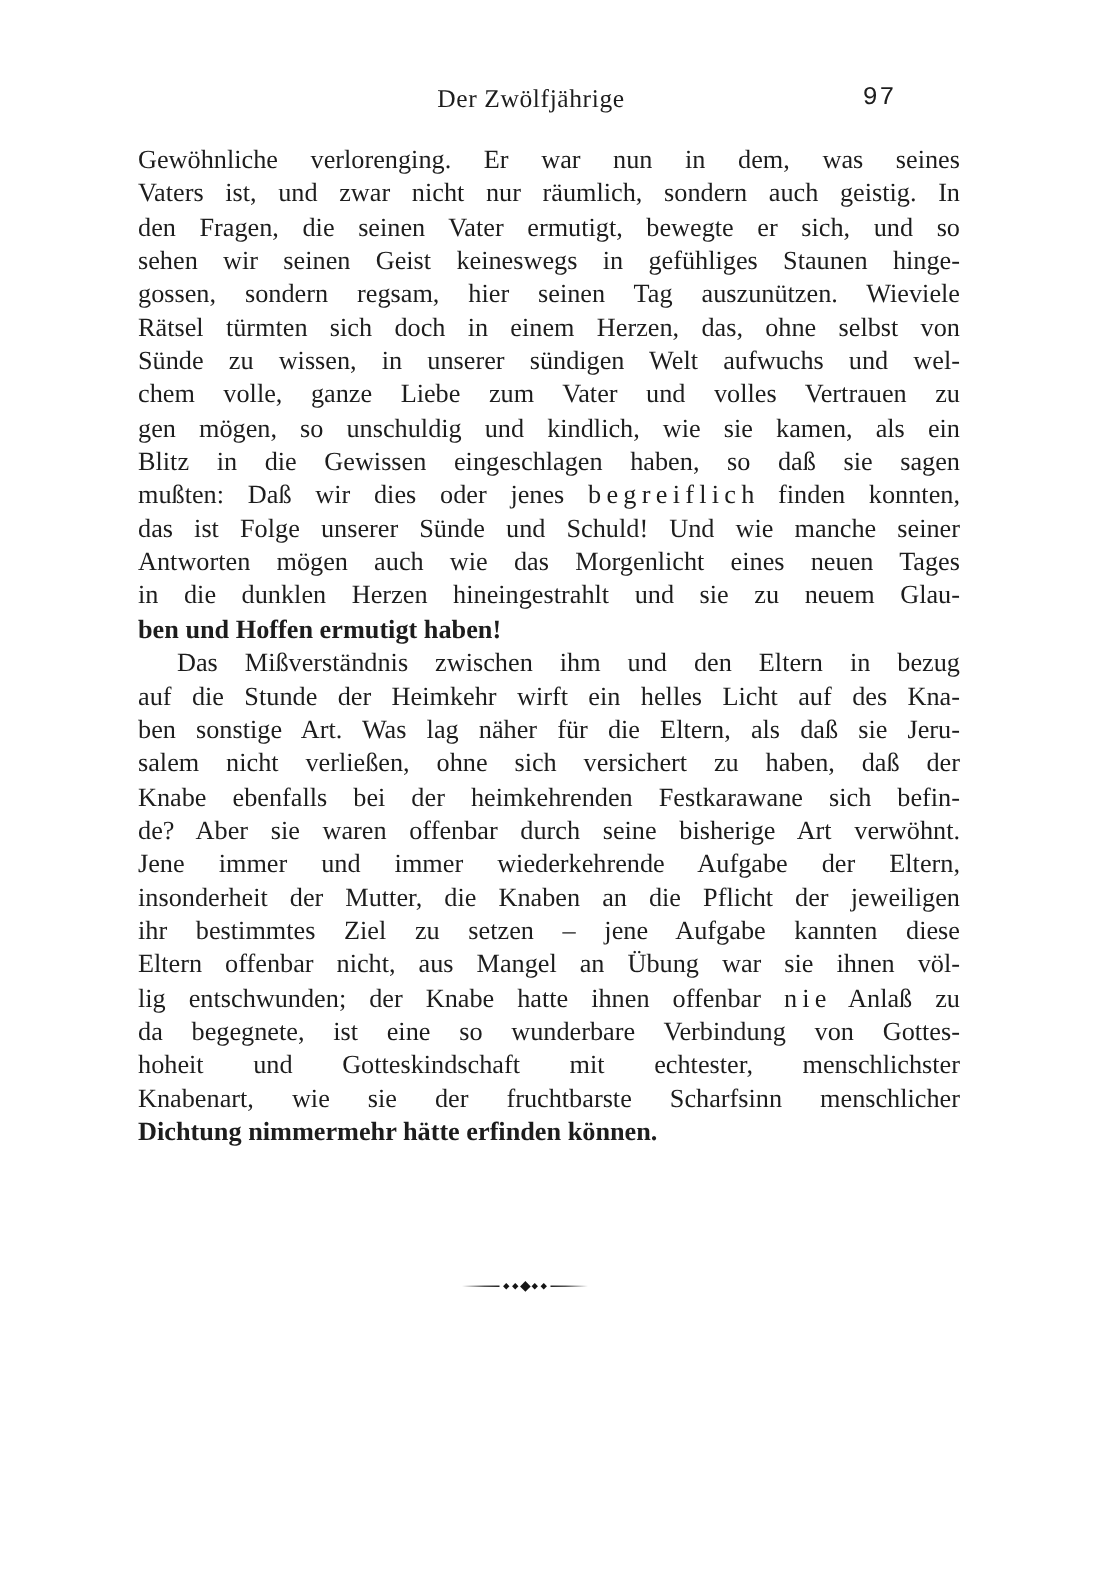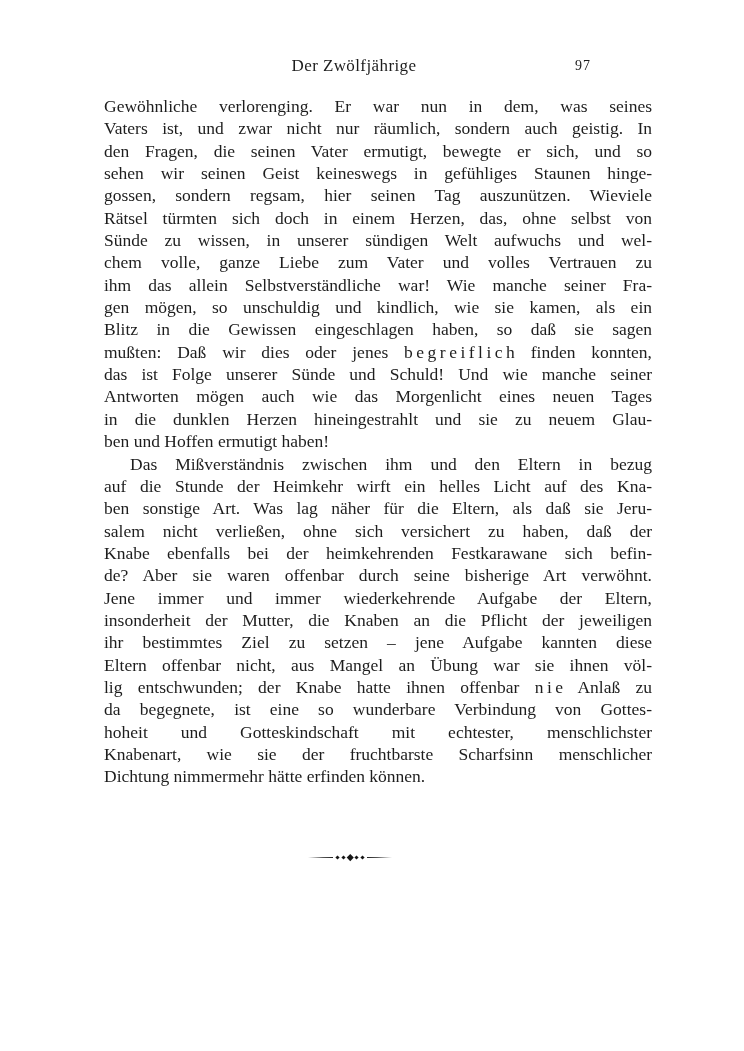--- a/index.html
+++ b/index.html
@@ -25,42 +25,44 @@
     transform: translateX(-50%);
     font-size: 17px;
     line-height: 22px;
     letter-spacing: 0.4px;
     white-space: nowrap;
   }
   .running-head-page {
     position: absolute;
     top: 55px;
     left: 575px;
-    font-size: 14px;
+    font-size: 17px;
     line-height: 22px;
     letter-spacing: 1px;
+    font-family: Liberation Mono, monospace;
   }
   .text-block {
     position: absolute;
-    left: 104px;
+    left: 92px;
     top: 95px;
     width: 548px;
     font-size: 17.5px;
     line-height: 22.35px;
   }
   .para { margin: 0; padding: 0; }
   .line {
     text-align: justify;
     text-align-last: justify;
     white-space: normal;
     height: 22.35px;
     overflow: visible;
   }
   .line.last {
     text-align-last: left;
+    font-weight: bold;
   }
   .line.indent {
     text-indent: 26px;
   }
   .divider {
     position: absolute;
     top: 853px;
     left: 308px;
     width: 84px;
     height: 9px;
@@ -109,21 +111,20 @@
   <div class="text-block">
       <div class="para">
         <div class="line">Gewöhnliche verlorenging. Er war nun in dem, was seines</div>
         <div class="line">Vaters ist, und zwar nicht nur räumlich, sondern auch geistig. In</div>
         <div class="line">den Fragen, die seinen Vater ermutigt, bewegte er sich, und so</div>
         <div class="line">sehen wir seinen Geist keineswegs in gefühliges Staunen hinge-</div>
         <div class="line">gossen, sondern regsam, hier seinen Tag auszunützen. Wieviele</div>
         <div class="line">Rätsel türmten sich doch in einem Herzen, das, ohne selbst von</div>
         <div class="line">Sünde zu wissen, in unserer sündigen Welt aufwuchs und wel-</div>
         <div class="line">chem volle, ganze Liebe zum Vater und volles Vertrauen zu</div>
-        <div class="line">ihm das allein Selbstverständliche war! Wie manche seiner Fra-</div>
         <div class="line">gen mögen, so unschuldig und kindlich, wie sie kamen, als ein</div>
         <div class="line">Blitz in die Gewissen eingeschlagen haben, so daß sie sagen</div>
         <div class="line">mußten: Daß wir dies oder jenes b e g r e i f l i c h finden konnten,</div>
         <div class="line">das ist Folge unserer Sünde und Schuld! Und wie manche seiner</div>
         <div class="line">Antworten mögen auch wie das Morgenlicht eines neuen Tages</div>
         <div class="line">in die dunklen Herzen hineingestrahlt und sie zu neuem Glau-</div>
         <div class="line last">ben und Hoffen ermutigt haben!</div>
       </div>
       <div class="para">
         <div class="line indent">Das Mißverständnis zwischen ihm und den Eltern in bezug</div>

